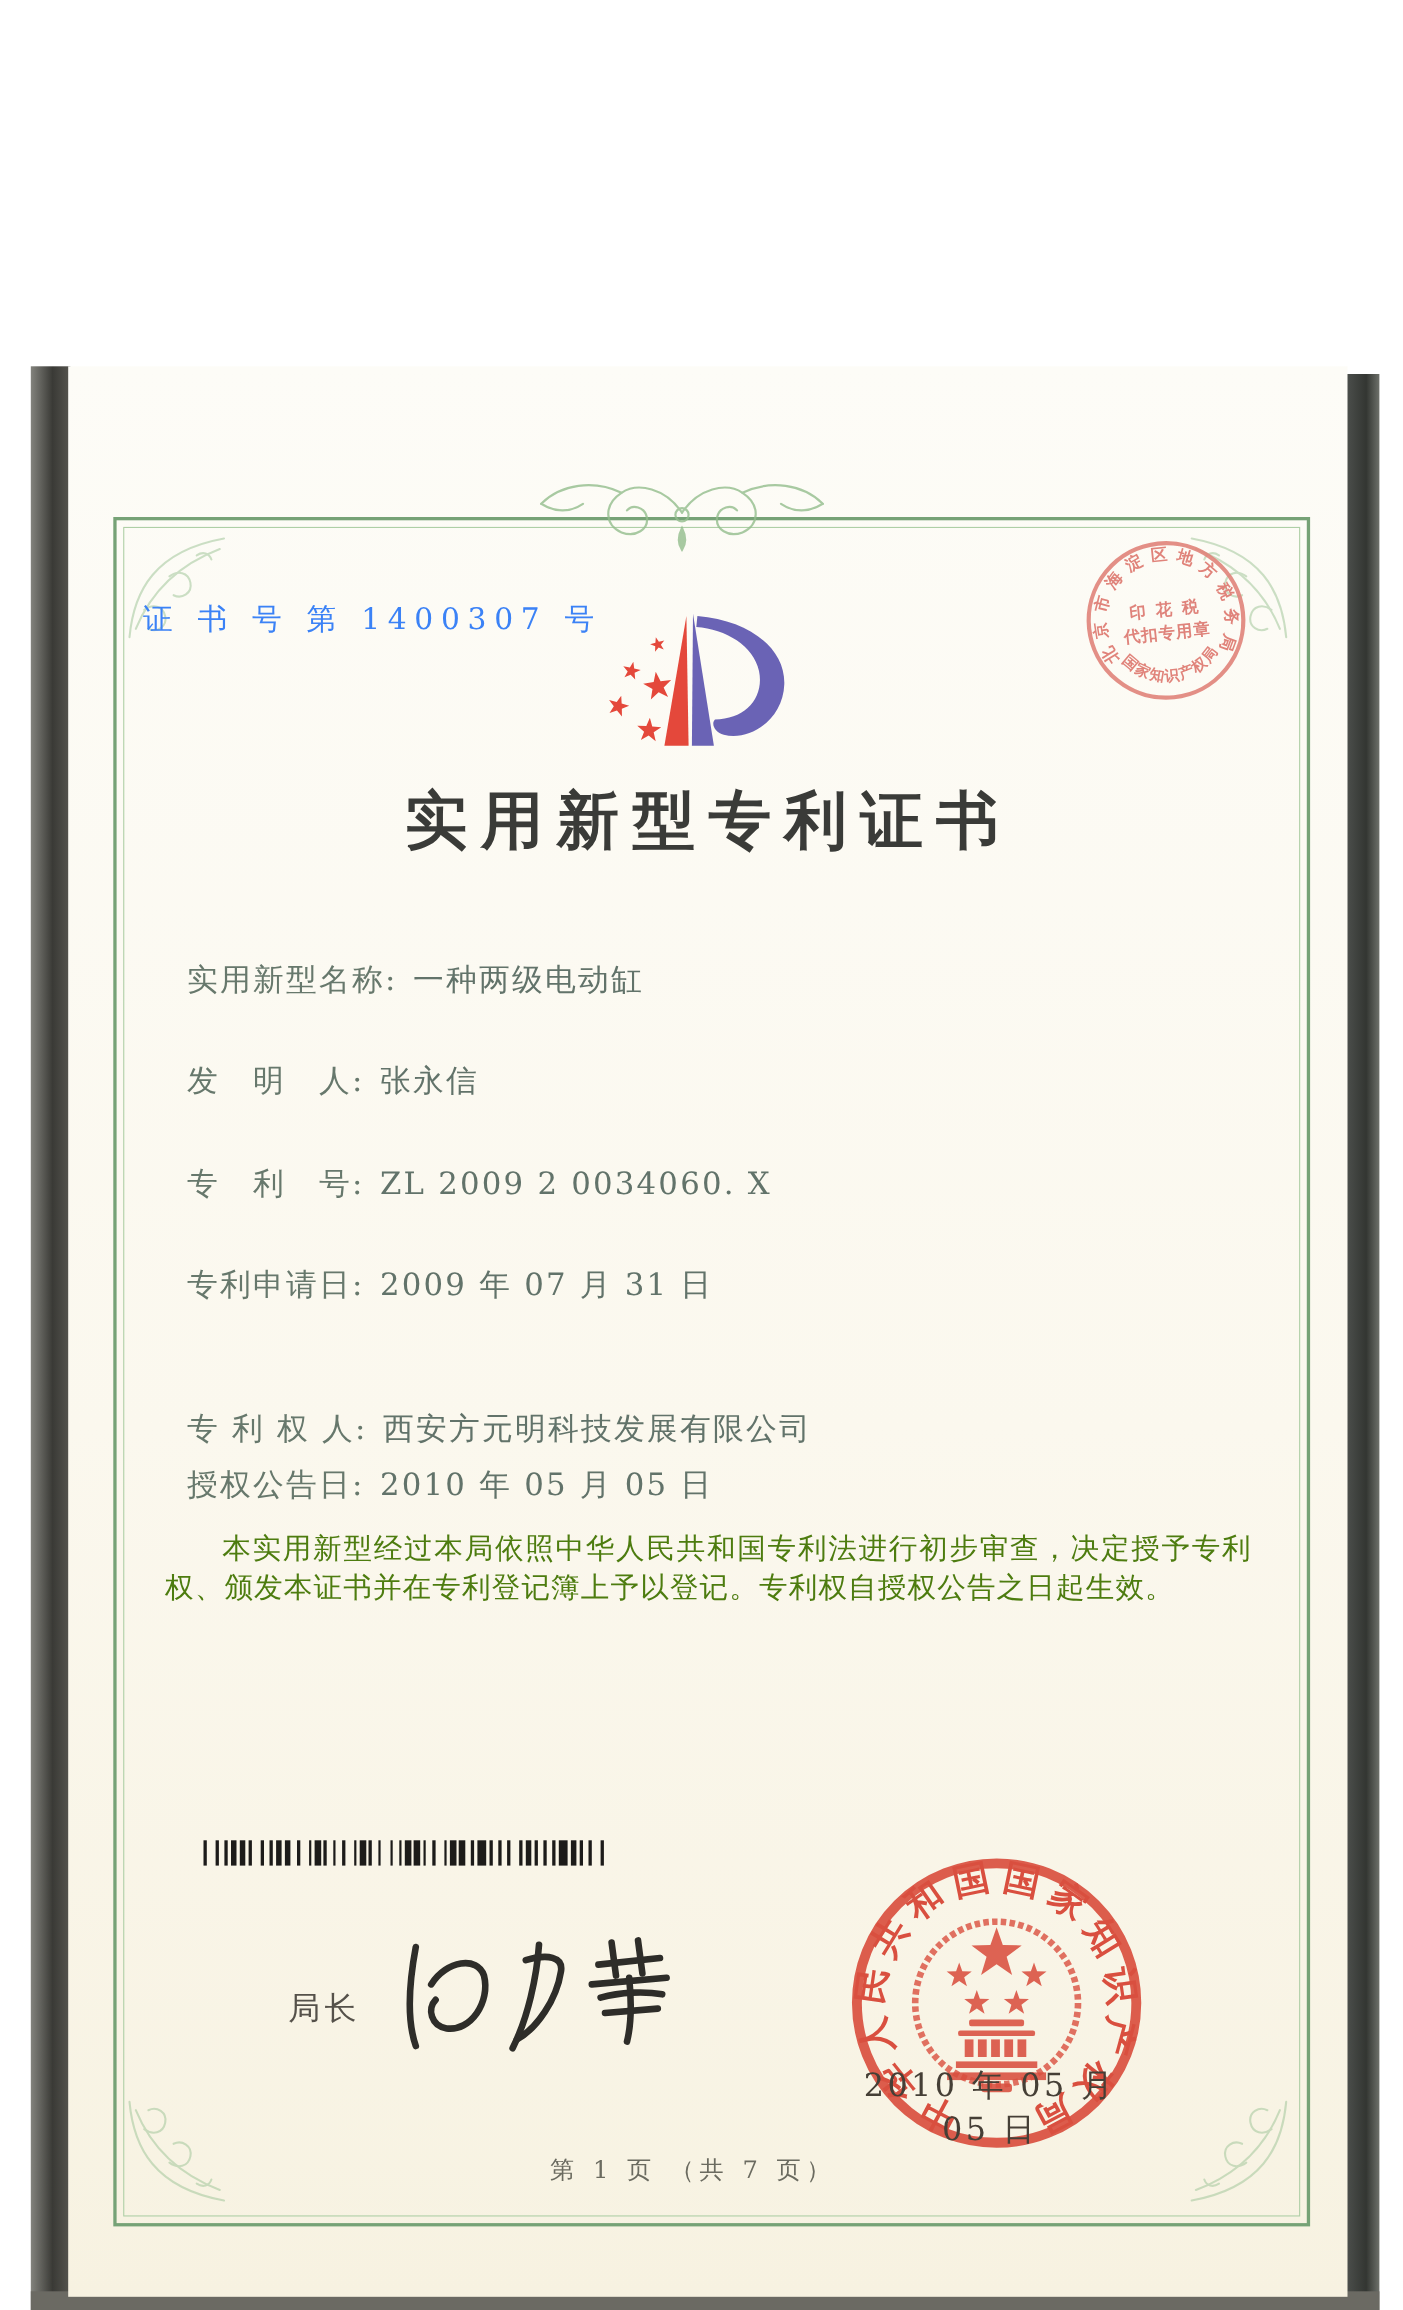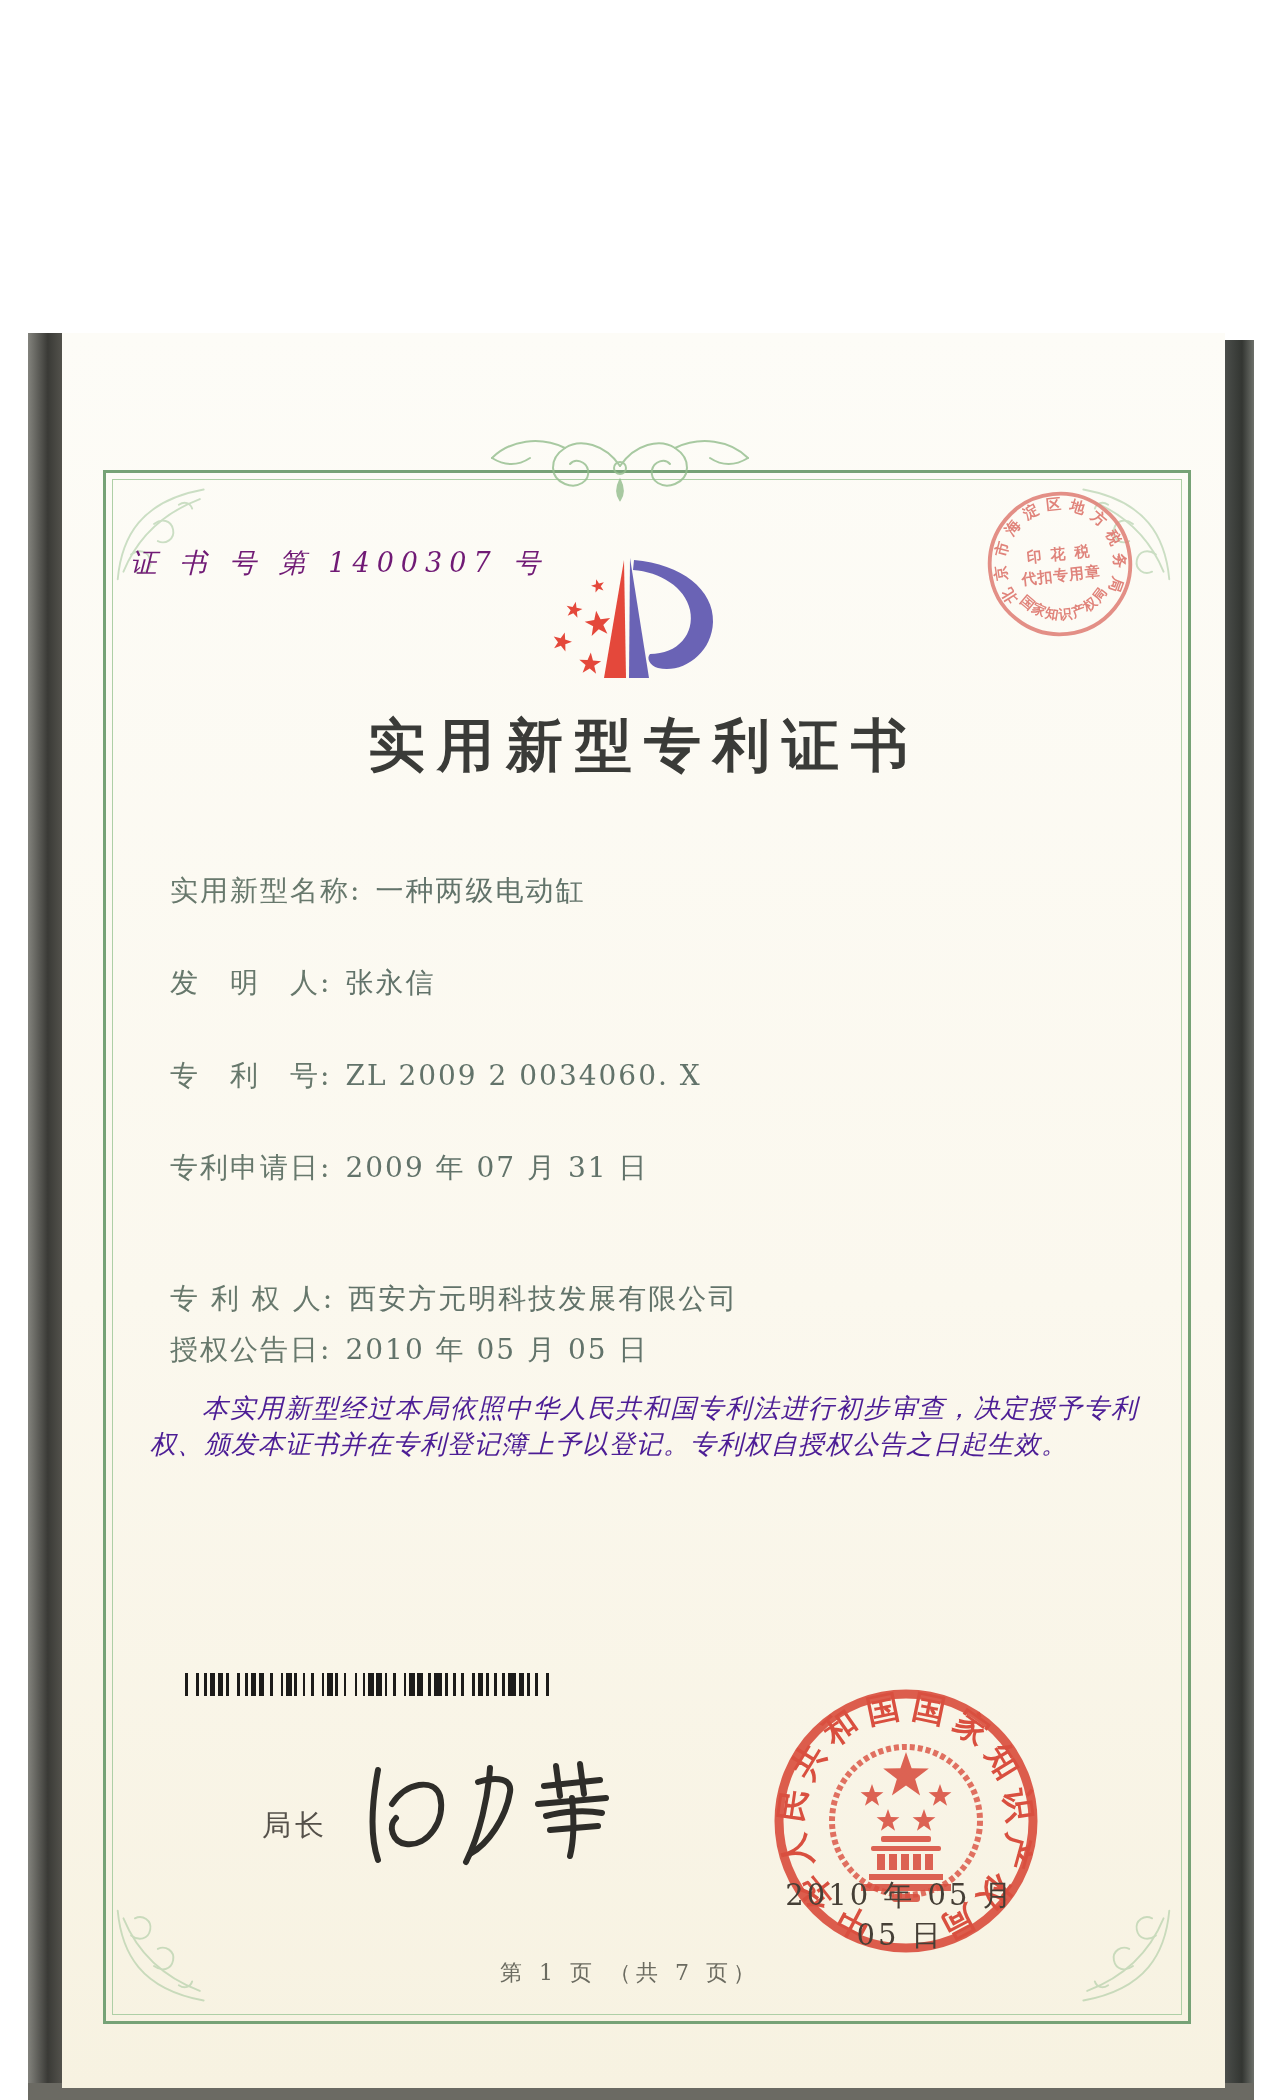--- a/index.html
+++ b/index.html
@@ -12,28 +12,28 @@
   .edge-left{left:28px;top:333px;width:36px;height:1767px;
          background:linear-gradient(90deg,#83837d 0%,#3a3a36 55%,#56554f 100%);}
   .edge-right{left:1224px;top:340px;width:30px;height:1760px;
          background:linear-gradient(90deg,#4c4f4c 0%,#333632 60%,#6d706a 100%);}
   .edge-bottom{left:28px;top:2083px;width:1226px;height:17px;background:#6b6a63;}
   
   .frame{left:103px;top:470px;width:1082px;height:1548px;border:3px solid #76a276;}
   .frame-inner{position:absolute;left:6px;top:6px;right:6px;bottom:6px;
          border:1px solid #aecfa6;}
   
-  .cert-no{left:130px;top:545px;font-size:27px;letter-spacing:7px;color:#701a75;font-style:italic;}
+  .cert-no{left:130px;top:545px;font-size:27px;letter-spacing:7px;color:#3b82f6;}
   .title{left:244px;top:708px;width:800px;text-align:center;font-size:57px;
          font-weight:bold;letter-spacing:12px;color:#3a3b38;}
   .field{left:170px;height:40px;font-size:28px;color:#67786c;letter-spacing:2px;
          white-space:nowrap;}
   .field .val{margin-left:14px;color:#62736a;}
   .body-text{left:150px;top:1390px;width:988px;font-size:26px;line-height:36px;
-         color:#4c1d95;text-align:justify;letter-spacing:1px;font-style:italic;}
+         color:#4d7c0f;text-align:justify;letter-spacing:1px;}
   .body-text p{margin:0;text-indent:2em;}
   .barcode{left:185px;top:1673px;width:364px;height:23px;display:flex;align-items:stretch;}
   .barcode span{display:block;height:100%;}
   .barcode .bar{background:#1c1b19;}
   .barcode .gap{background:transparent;}
   .sig-label{left:262px;top:1806px;font-size:29px;color:#55514a;letter-spacing:4px;}
   .seal-date{left:760px;top:1876px;width:280px;text-align:center;font-size:29px;
          color:#453f36;letter-spacing:3px;}
   .footer{left:420px;top:1958px;width:420px;text-align:center;font-size:22px;
          letter-spacing:5px;color:#6b6b60;}

